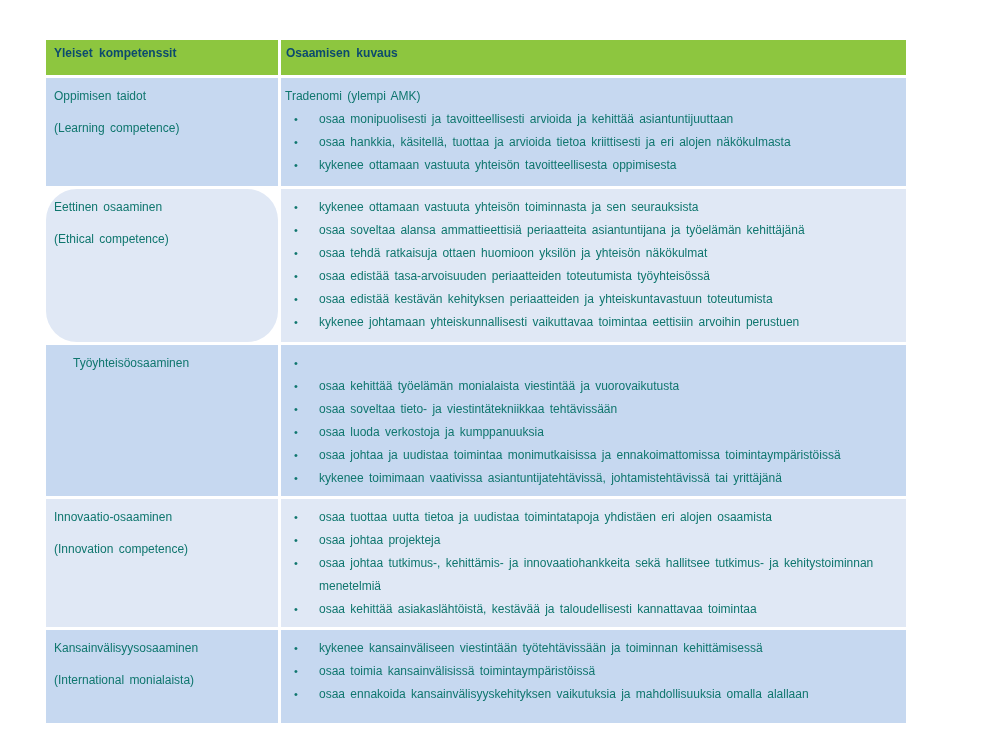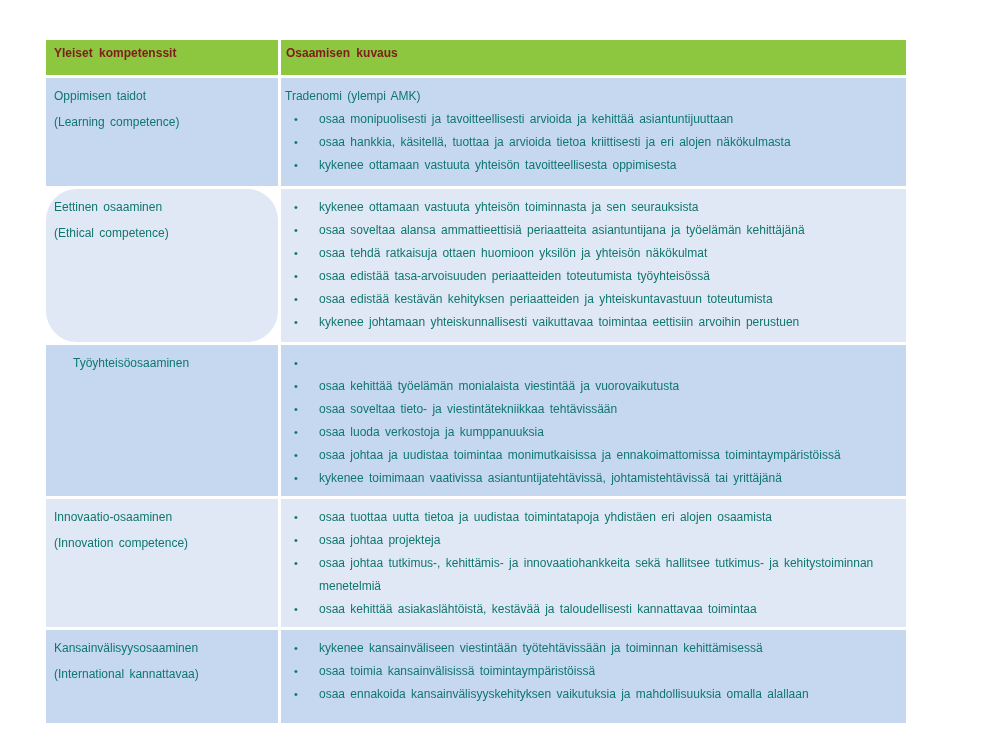--- a/index.html
+++ b/index.html
@@ -31,42 +31,42 @@
     column-gap: 3px;
   }
   .cell {
     box-sizing: border-box;
   }
   .header-row .cell {
     background: var(--green, #8DC63F);
     height: 35px;
     font-size: 12px;
     font-weight: bold;
-    color: #7f1d1d;
+    color: #0c4a6e;
     word-spacing: 3px;
     padding: 6px 24px 0 8px;
   }
   .header-row .c2 {
     padding-left: 5px;
   }
   .body-row .cell {
     font-size: 12px;
     line-height: 23px;
     color: #0f766e;
     word-spacing: 2px;
     padding: 7px 8px 6px 8px;
   }
   .body-row.shade-medium .cell { background: var(--rowMedium, #C6D8F0); }
   .body-row.shade-pale   .cell { background: var(--rowPale, #E0E8F5); }
   .body-row .c2 {
     padding-left: 4px;
     padding-right: 18px;
   }
   .subtitle {
-    margin-top: 3px;
+    margin-top: 9px;
   }
   .bullet {
     display: flex;
     padding-left: 9px;
   }
   .dot {
     width: 25px;
     flex-shrink: 0;
     font-size: 11px;
   }
@@ -184,21 +184,21 @@
           </div>
           <div class="bullet">
             <span class="dot">•</span>
             <span class="txt">osaa kehittää asiakaslähtöistä, kestävää ja taloudellisesti kannattavaa toimintaa</span>
           </div>
         </div>
       </div>
       <div class="row body-row shade-medium">
         <div class="cell c1" style="min-height: 93px;">
           <div class="title">Kansainvälisyysosaaminen</div>
-          <div class="subtitle">(International kannattavaa)</div>
+          <div class="subtitle">(International monialaista)</div>
         </div>
         <div class="cell c2" style="min-height: 93px;">
           <div class="bullet">
             <span class="dot">•</span>
             <span class="txt">kykenee kansainväliseen viestintään työtehtävissään ja toiminnan kehittämisessä</span>
           </div>
           <div class="bullet">
             <span class="dot">•</span>
             <span class="txt">osaa toimia kansainvälisissä toimintaympäristöissä</span>
           </div>

